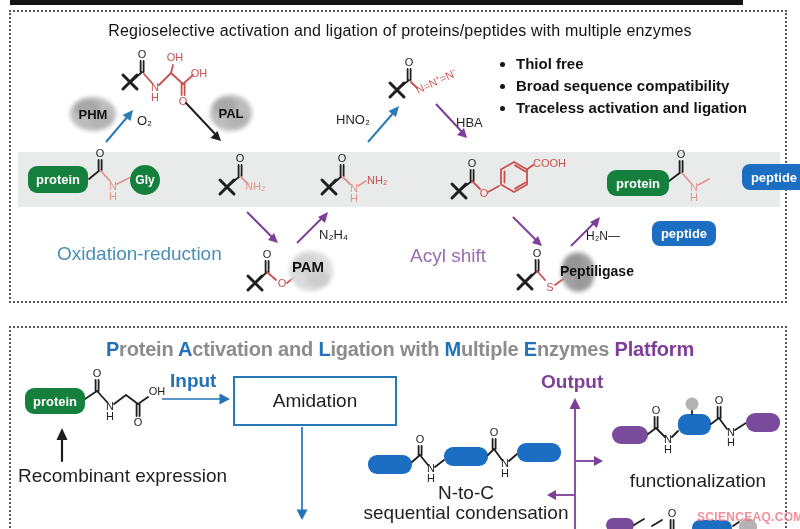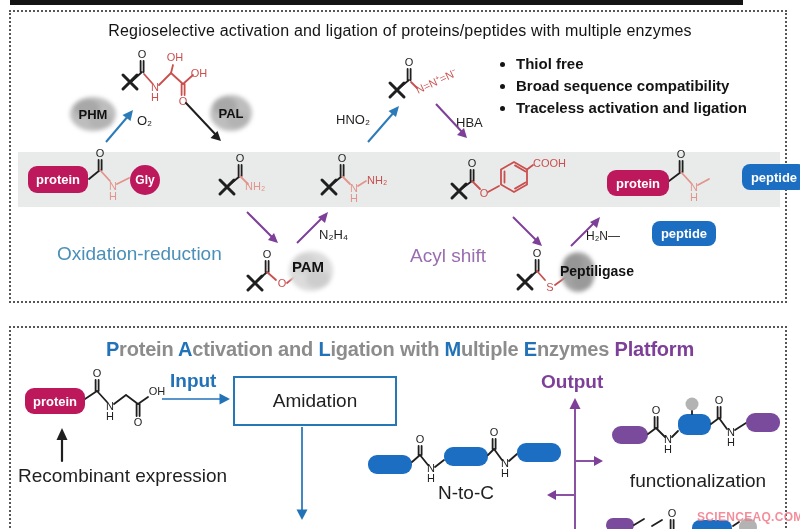--- a/index.html
+++ b/index.html
@@ -34,21 +34,21 @@
   .enz-lg{font-size:15px;font-weight:bold;fill:#111;text-anchor:middle;}
   .enz-st{font-size:14px;font-weight:bold;fill:#111;text-anchor:start;}
   .azide{font-size:11px;fill:#c9504e;text-anchor:start;}
   
   .t-title{position:absolute;left:20px;top:22px;width:760px;text-align:center;
            font-size:16px;color:#141414;letter-spacing:.2px;}
   .bullets{position:absolute;left:500px;top:53px;margin:0;padding:0 0 0 16px;
            font-size:15px;color:#141414;line-height:22px;list-style:disc;font-weight:bold;}
   .proc-blue{position:absolute;left:57px;top:243px;font-size:19px;color:#4a8fb8;}
   .proc-purple{position:absolute;left:386px;top:245px;font-size:19px;color:#9a6cb0;margin-left:24px;}
-  .pbox{position:absolute;background:#be185d;color:#fff;font-weight:bold;font-size:13px;
+  .pbox{position:absolute;background:#15803d;color:#fff;font-weight:bold;font-size:13px;
         display:flex;align-items:center;justify-content:center;border-radius:9px;}
   .bbox{position:absolute;background:#1b6ec2;color:#fff;font-weight:bold;font-size:13px;
         display:flex;align-items:center;justify-content:center;border-radius:8px;margin-left:32px;}
   .gly{border-radius:50%;font-size:12px;}
   .b-title{position:absolute;left:2px;top:338px;width:796px;text-align:center;
            font-size:20px;font-weight:bold;letter-spacing:-.2px;}
   .c-blue{color:#2272b8;} .c-gray{color:#8c8c8c;} .c-purple{color:#7d3f98;}
   .input-lbl{position:absolute;left:170px;top:370px;font-size:19px;font-weight:bold;color:#2272b8;}
   .output-lbl{position:absolute;left:541px;top:371px;font-size:19px;font-weight:bold;color:#7d3f98;}
   .amid-box{position:absolute;left:233px;top:376px;width:164px;height:50px;box-sizing:border-box;
@@ -364,18 +364,19 @@
   <div class="input-lbl">Input</div>
   <div class="output-lbl">Output</div>
 
   <div class="amid-box">
     <span>Amidation</span>
   </div>
 
   <div class="recomb">Recombinant expression</div>
 
   <div class="ntoc1">N-to-C</div>
+  <div class="ntoc2">sequential condensation</div>
 
   <div class="intf2">functionalization</div>
 
   <div class="watermark">SCIENCEAQ.COM</div>
 
 </div>
 
 </body></html>

